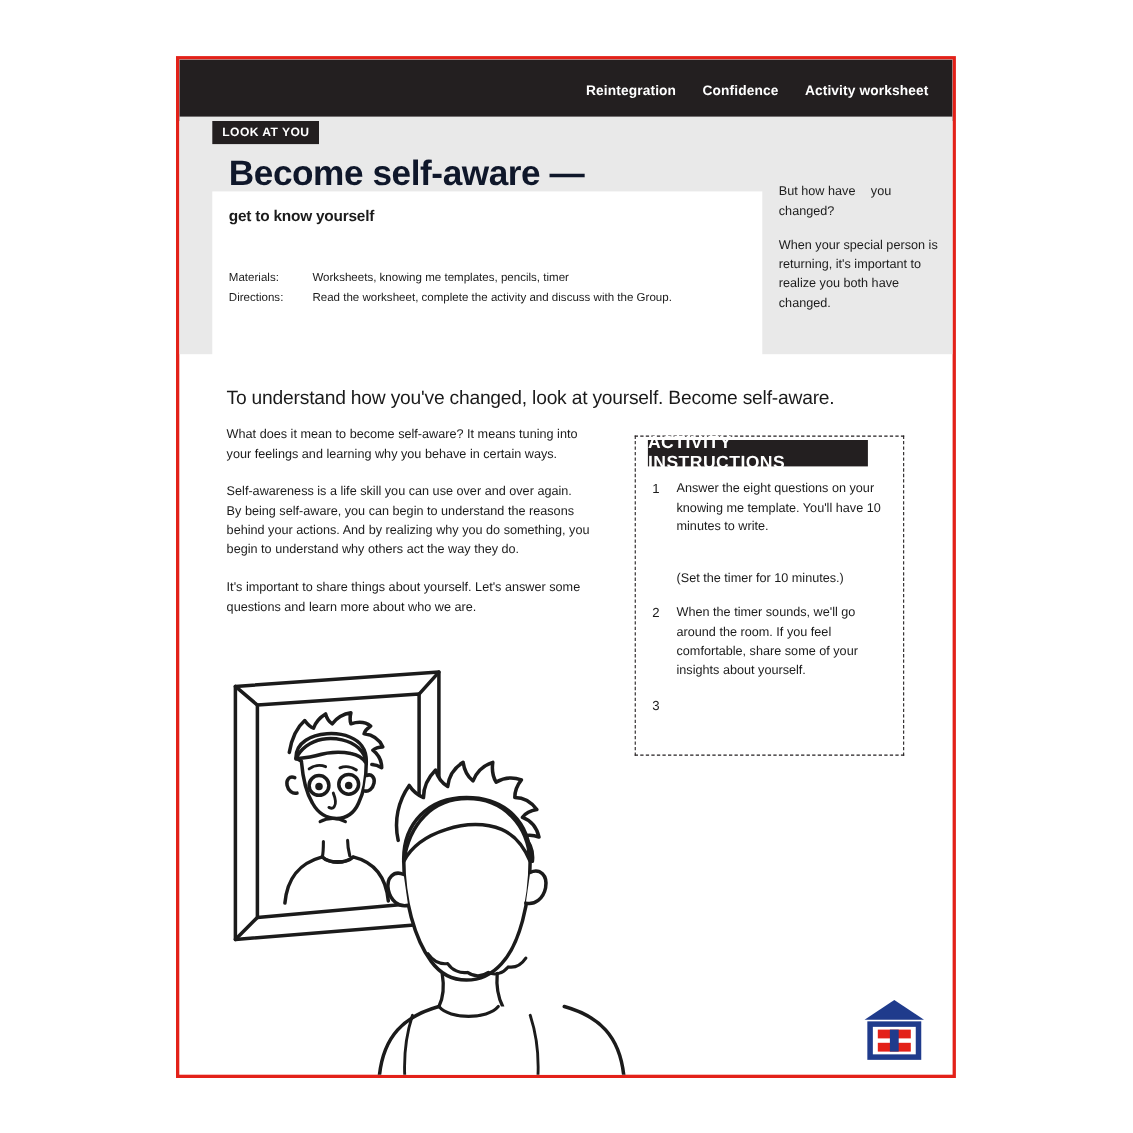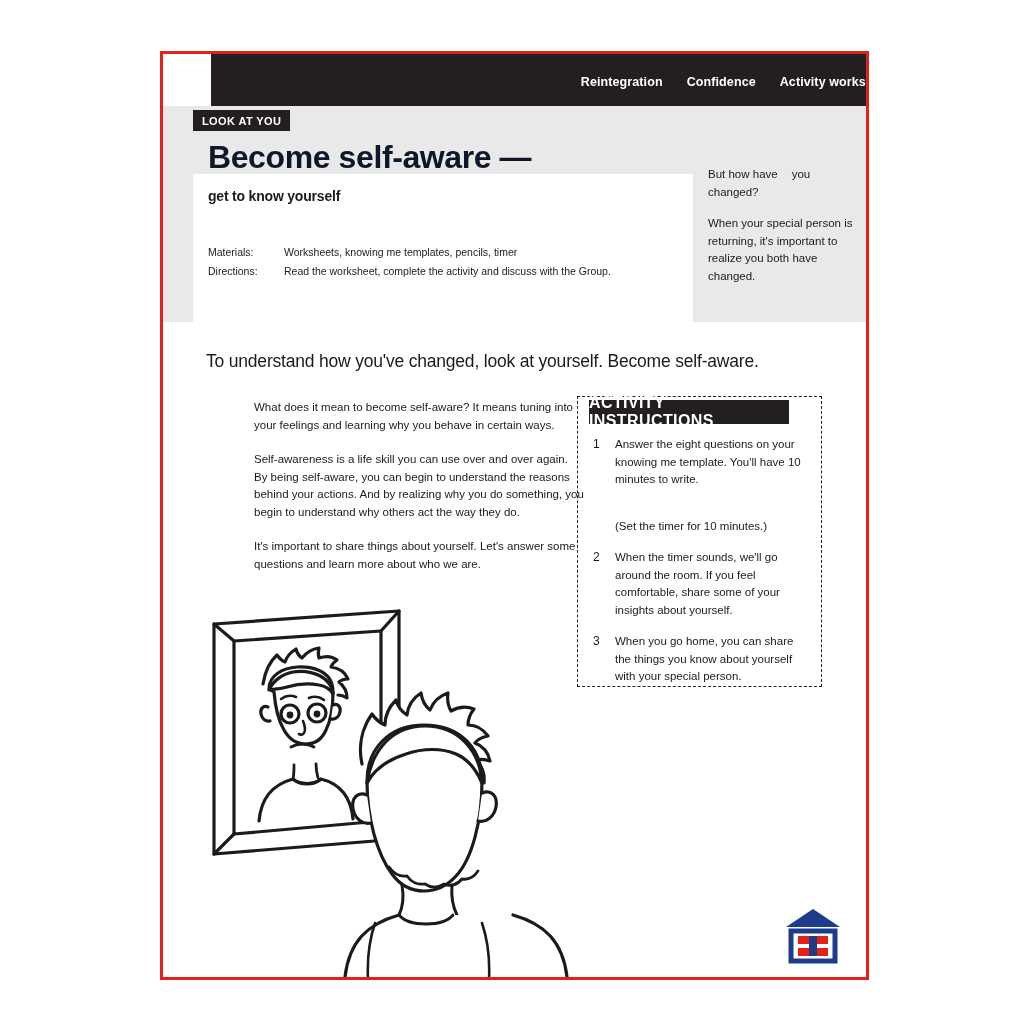--- a/index.html
+++ b/index.html
@@ -33,21 +33,20 @@
     left: 0;
     top: 0;
     width: 100%;
     height: 56px;
     background: #231f20;
     display: flex;
     align-items: center;
     justify-content: flex-end;
     box-sizing: border-box;
     padding-right: 22px;
-    margin-left: 48px;
   }
   .topbar .crumb {
     color: #ffffff;
     font-size: 12.5px;
     font-weight: bold;
     margin-left: 24px;
     letter-spacing: 0.1px;
     white-space: nowrap;
   }
 
@@ -130,26 +129,25 @@
     left: 43px;
     top: 297px;
     font-size: 17.5px;
     color: #1b1b1b;
     letter-spacing: -0.2px;
     white-space: nowrap;
   }
   .body-col {
     position: absolute;
     left: 43px;
-    top: 345px;
+    top: 333px;
     width: 330px;
     font-size: 11.5px;
     line-height: 17.5px;
     color: #1b1b1b;
-    margin-left: 48px;
   }
   .body-col p { margin: 0 0 17px 0; }
 
   
   .act-box {
     position: absolute;
     left: 414px;
     top: 342px;
     width: 245px;
     height: 291px;
@@ -266,21 +264,20 @@
         <span>Answer the eight questions on your knowing me template. You'll have 10 minutes to write.</span>
         <span class="note">(Set the timer for 10 minutes.)</span>
       </div>
     </div>
     <div class="act-item">
       <div class="act-num">2</div>
       <div class="act-text">When the timer sounds, we'll go around the room. If you feel comfortable, share some of your insights about yourself.</div>
     </div>
     <div class="act-item">
       <div class="act-num">3</div>
-      <div class="act-text">When you go home, you can share the things you know about yourself with your special person.</div>
     </div>
   </div>
 
   <svg id="illus" viewBox="0 0 390 430">
     <g fill="none" stroke="#1b1b1b" stroke-width="3.2" stroke-linejoin="round" stroke-linecap="round">
 
       <polygon points="15,75 200,62 200,290 15,305" fill="#ffffff"></polygon>
 
       <polygon points="35,92 182,82 182,272 35,285" fill="#ffffff"></polygon>
 

